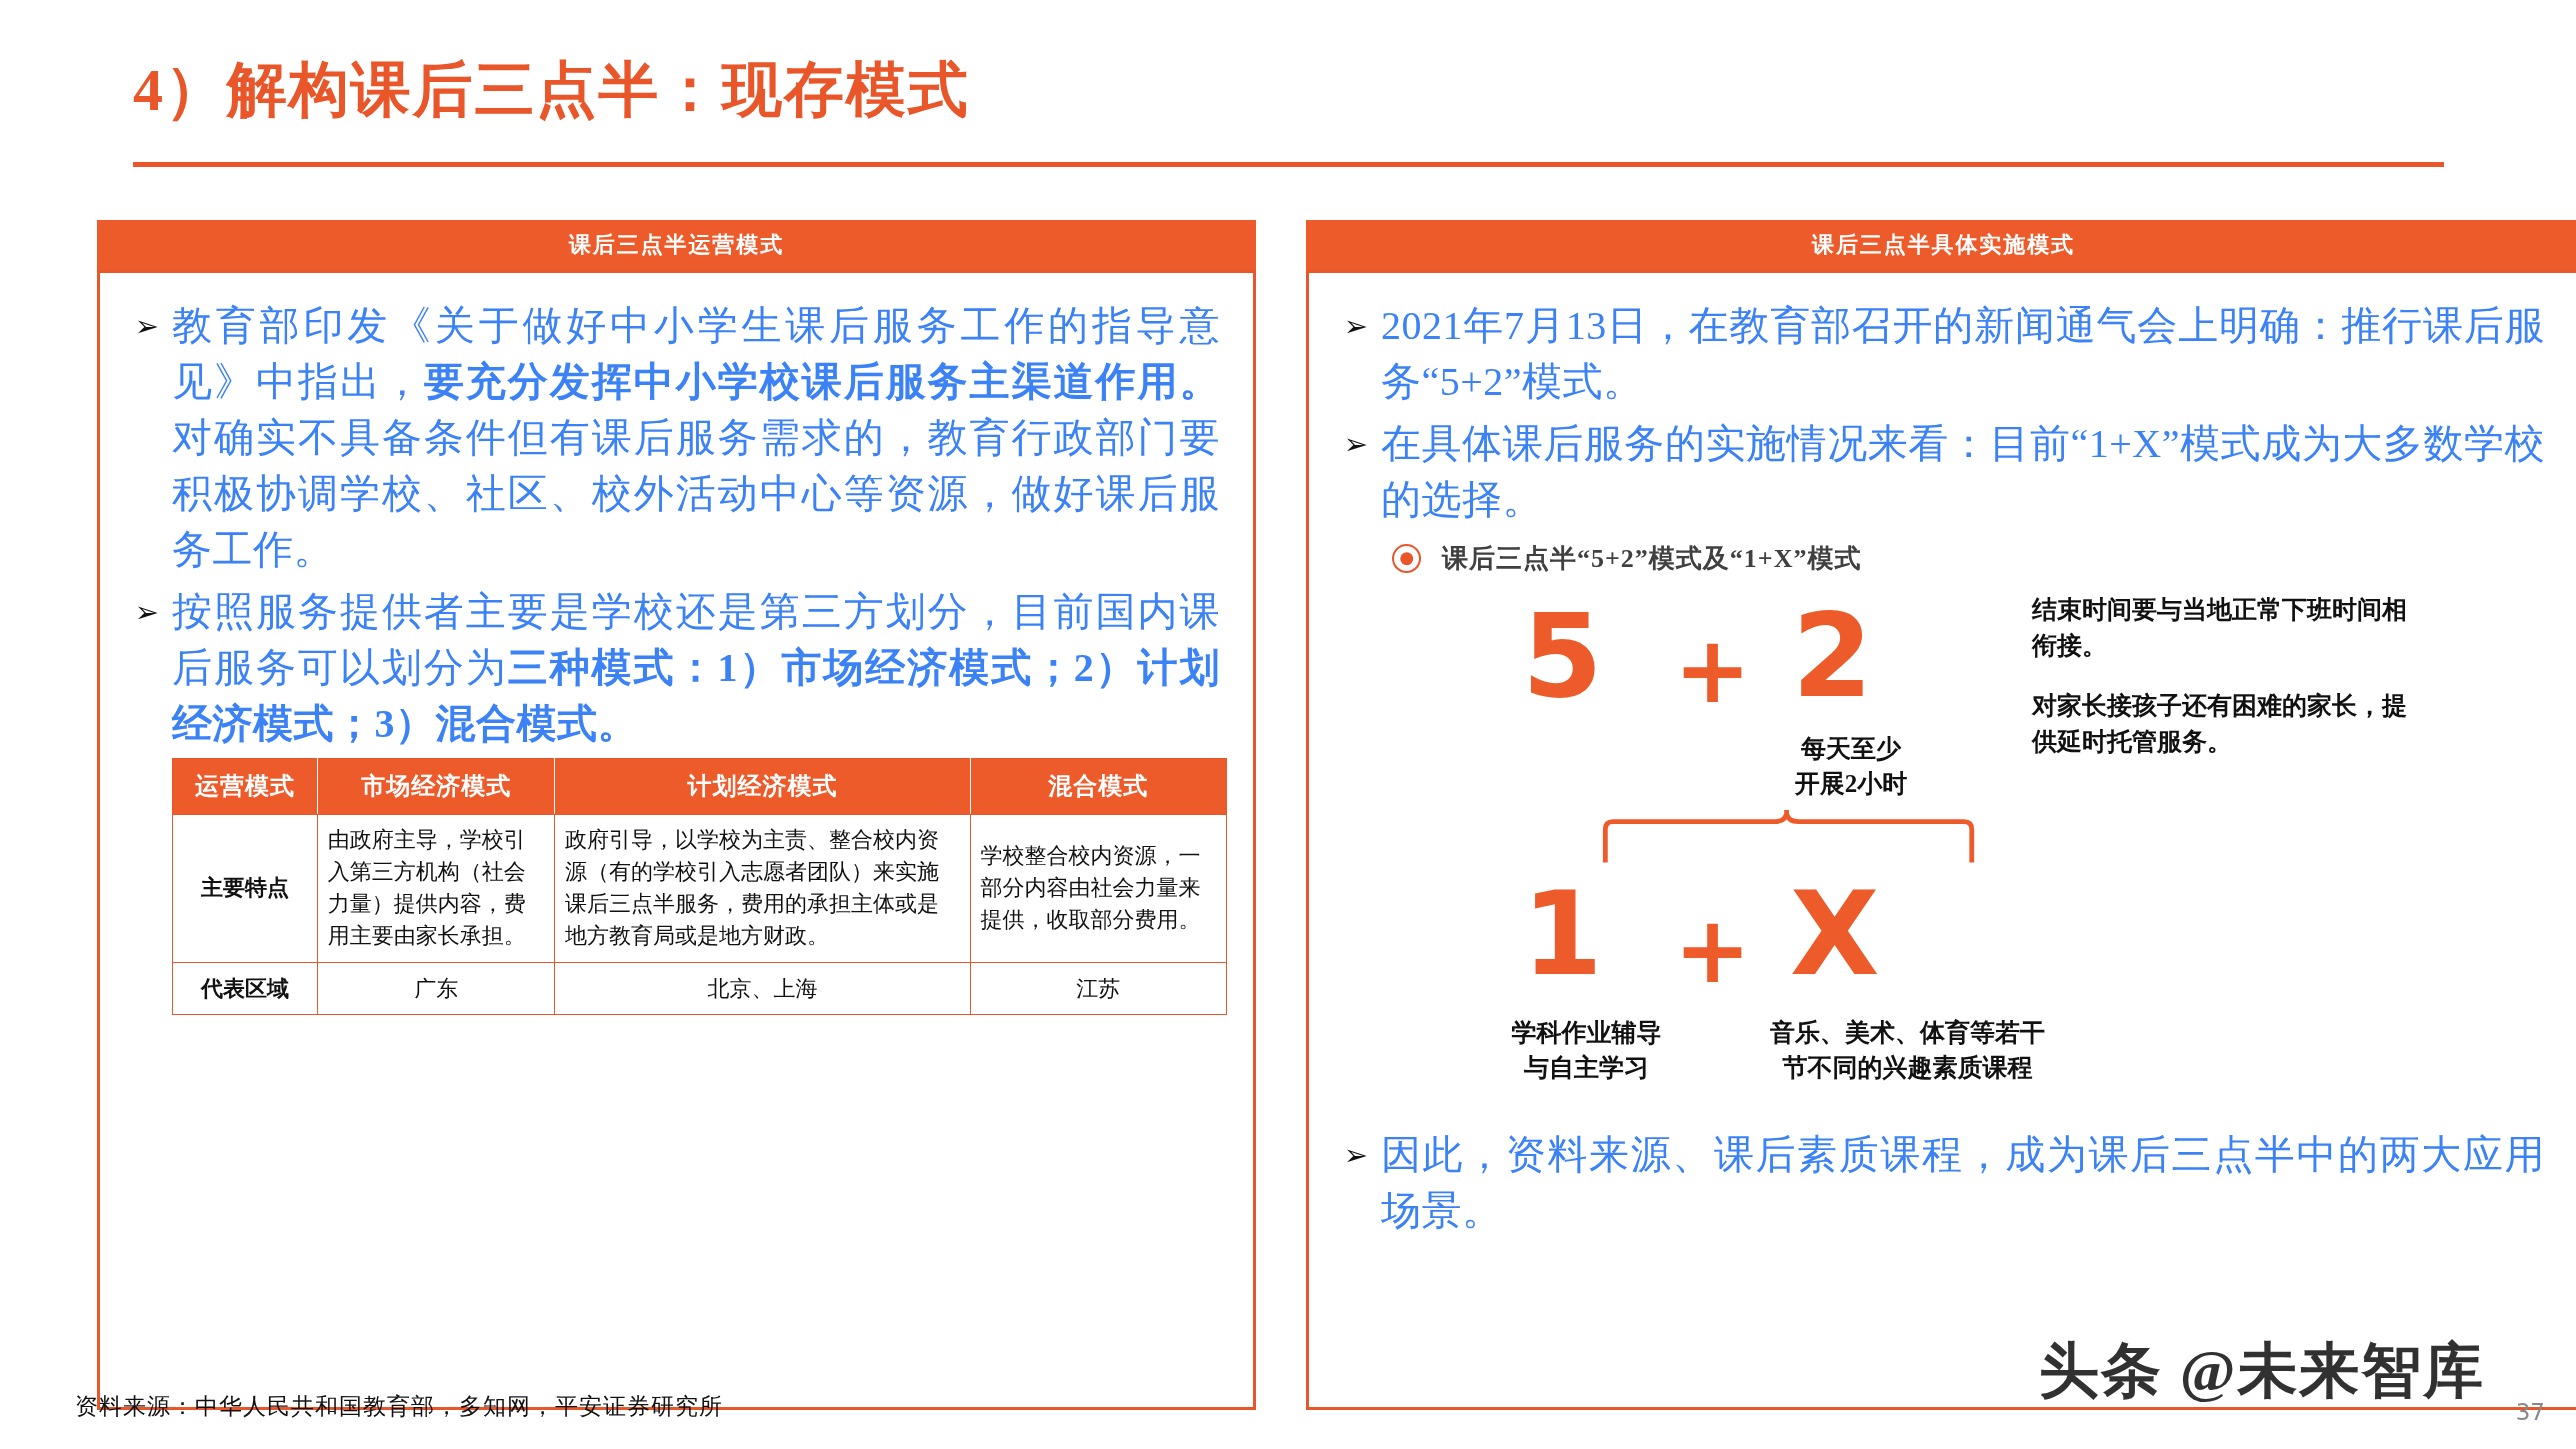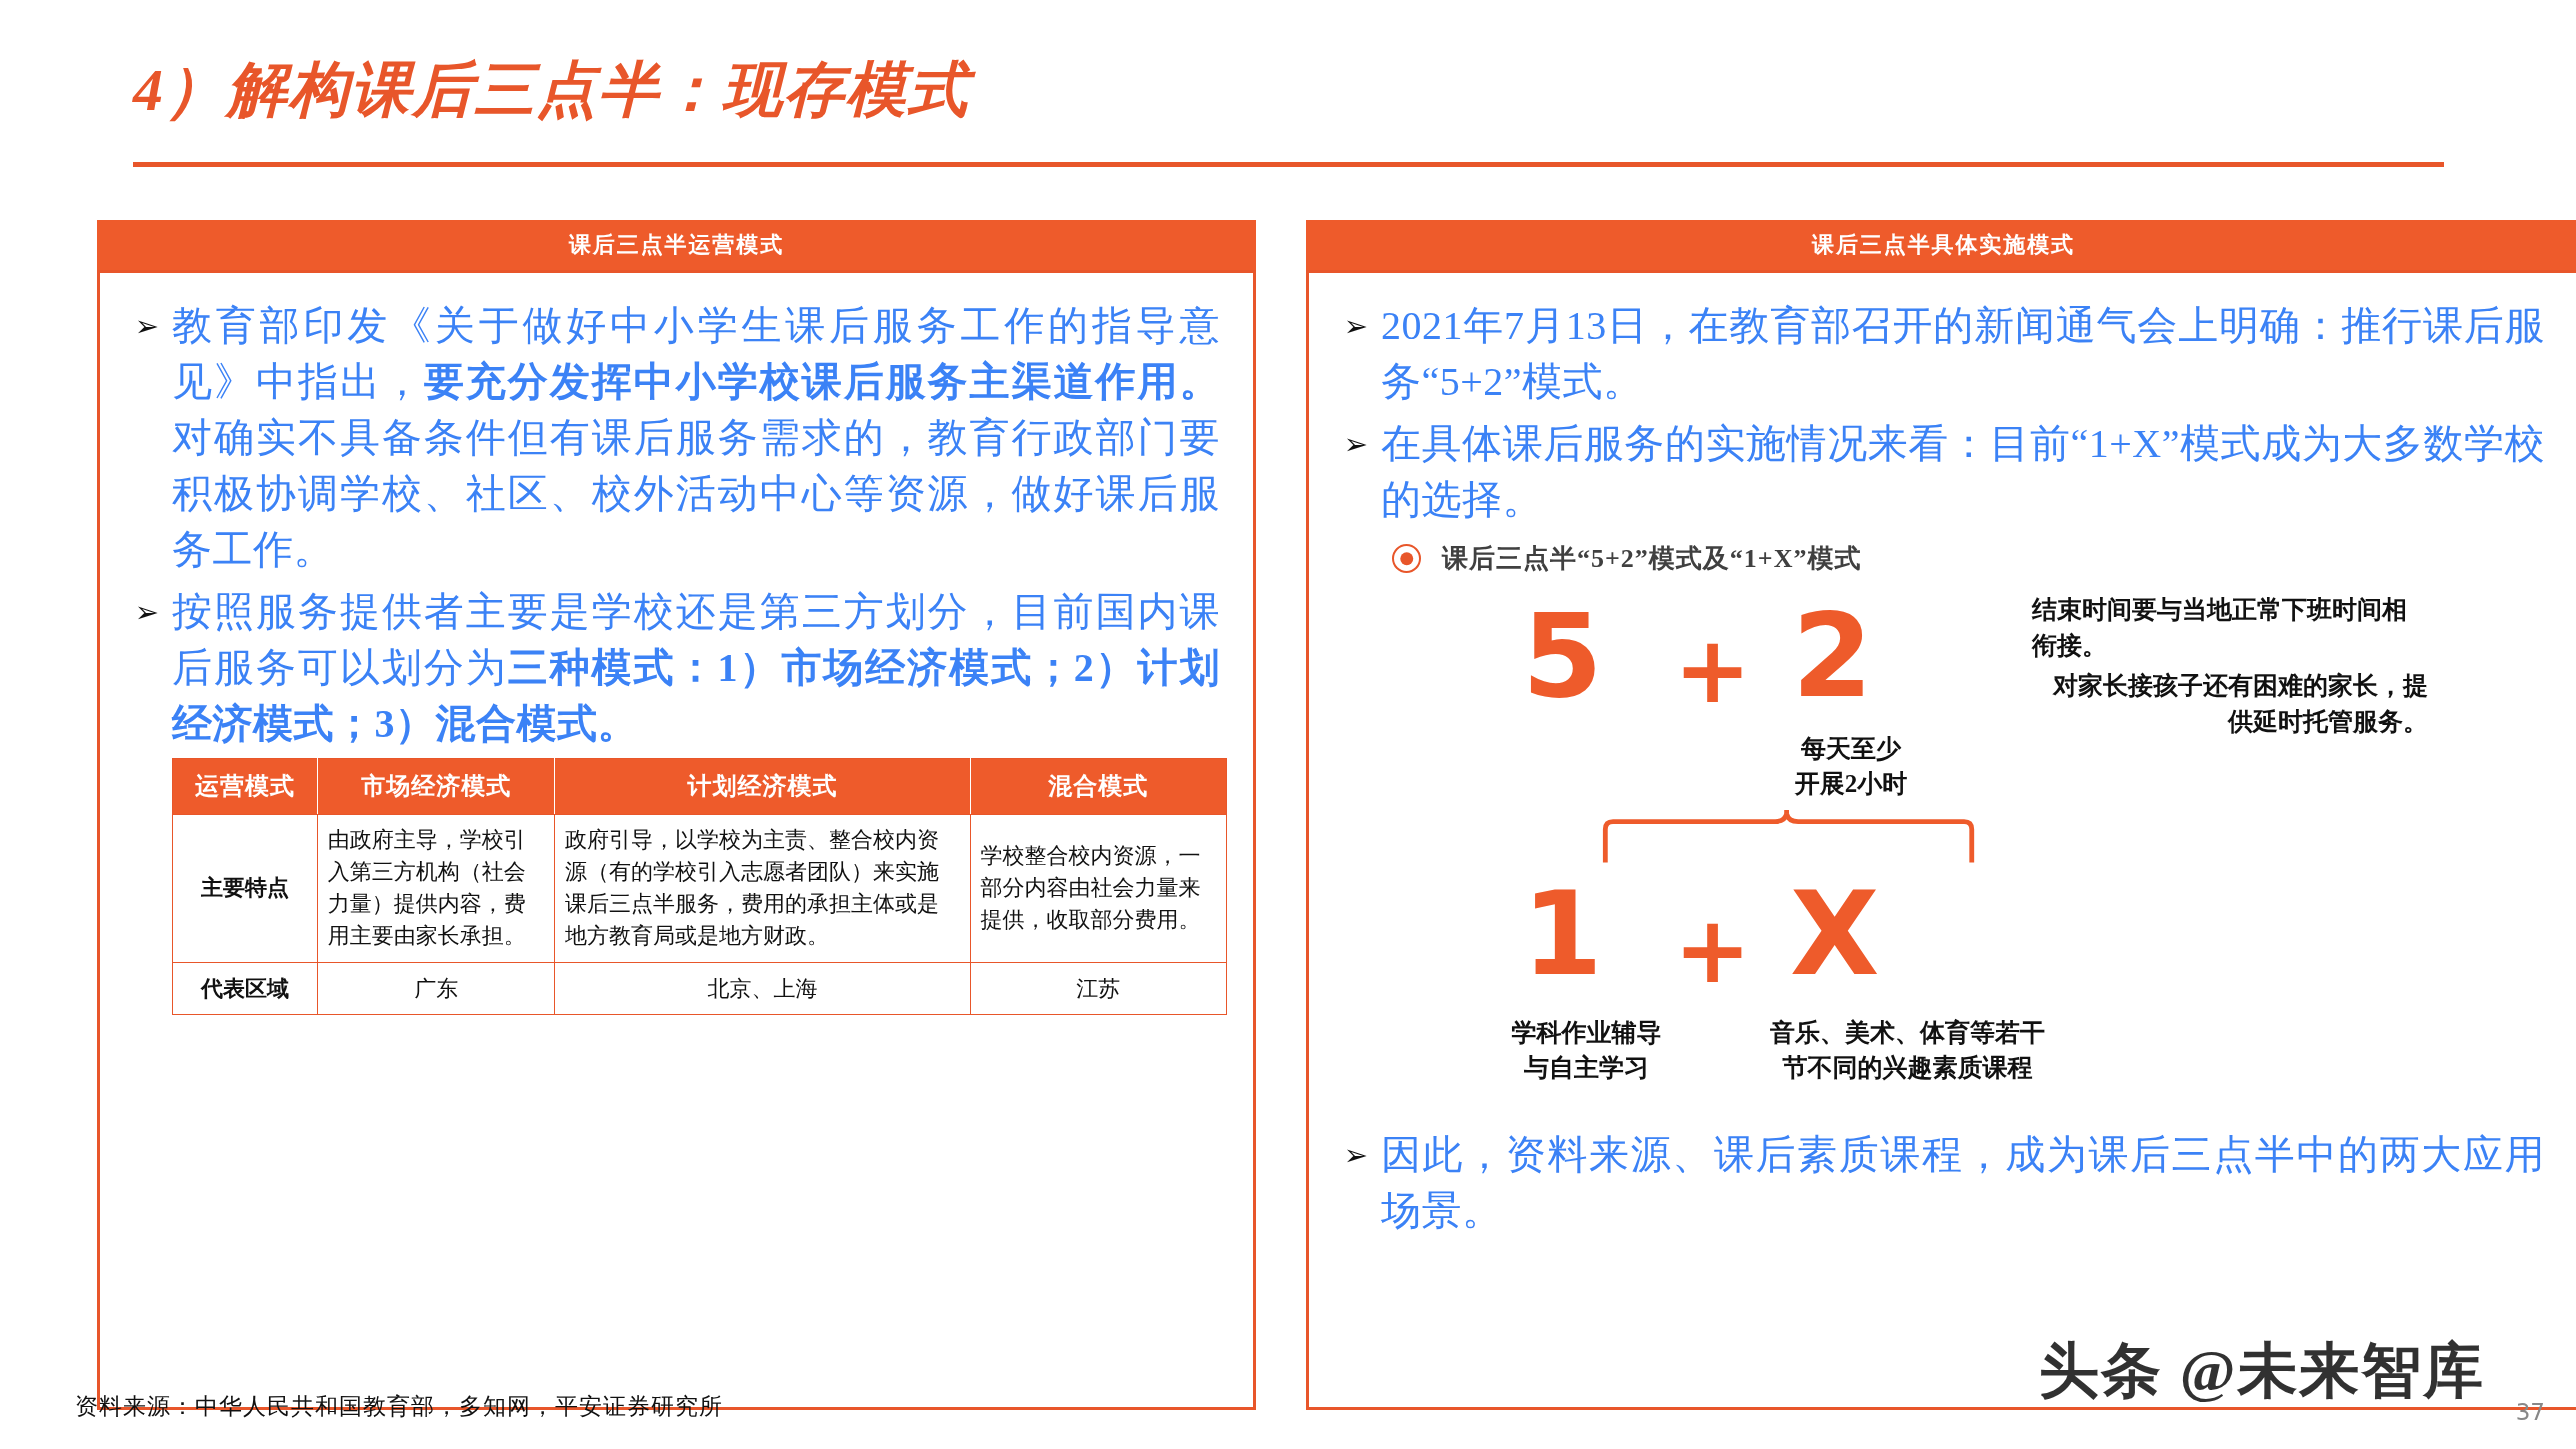--- a/index.html
+++ b/index.html
@@ -10,21 +10,20 @@
     overflow: hidden;
   }
   .slide { position: relative; width: 2576px; height: 1449px; background: #fff; }
 
   
   .title {
     position: absolute; left: 133px; top: 50px;
     font-size: 60px; font-weight: 700; color: #E8562A;
     letter-spacing: 1.9px; white-space: nowrap;
     font-family: "Liberation Serif", "DejaVu Serif", serif;
-    font-style: italic;
   }
   .title-rule {
     position: absolute; left: 133px; top: 162px;
     width: 2311px; height: 4.8px; background: #E8562A;
   }
 
   
   .panel { position: absolute; }
   .panel-head {
     background: #EE5B2B; color: #fff;
@@ -120,21 +119,21 @@
   .cap {
     position: absolute; font-size: 25px; line-height: 35px;
     color: #111; text-align: center; font-weight: 700;
   }
   .cap5 { left: 124px; top: 145px; width: 251px; }
   .cap2 { left: 414px; top: 145px; width: 198px; }
   .side {
     position: absolute; left: 694px; top: 5.8px; width: 396px;
     font-size: 25px; line-height: 36px; color: #111; font-weight: 700;
   }
-  .side p + p { margin-top: 4px; text-align: right; }
+  .side p + p { margin-top: 24px; }
 
   .brace { position: absolute; left: 263px; top: 224px; width: 377px; height: 54px; }
   .n1  { left: 184px; top: 290px; font-size: 116px; }
   .pl2 { left: 336px; top: 319px; font-size: 92px; }
   .nX  { left: 452px; top: 290px; font-size: 116px; }
   .cap1 { left: 118px; top: 429px; width: 261px; }
   .capX { left: 386px; top: 429px; width: 367px; text-align: center; }
 
   
   .source {

